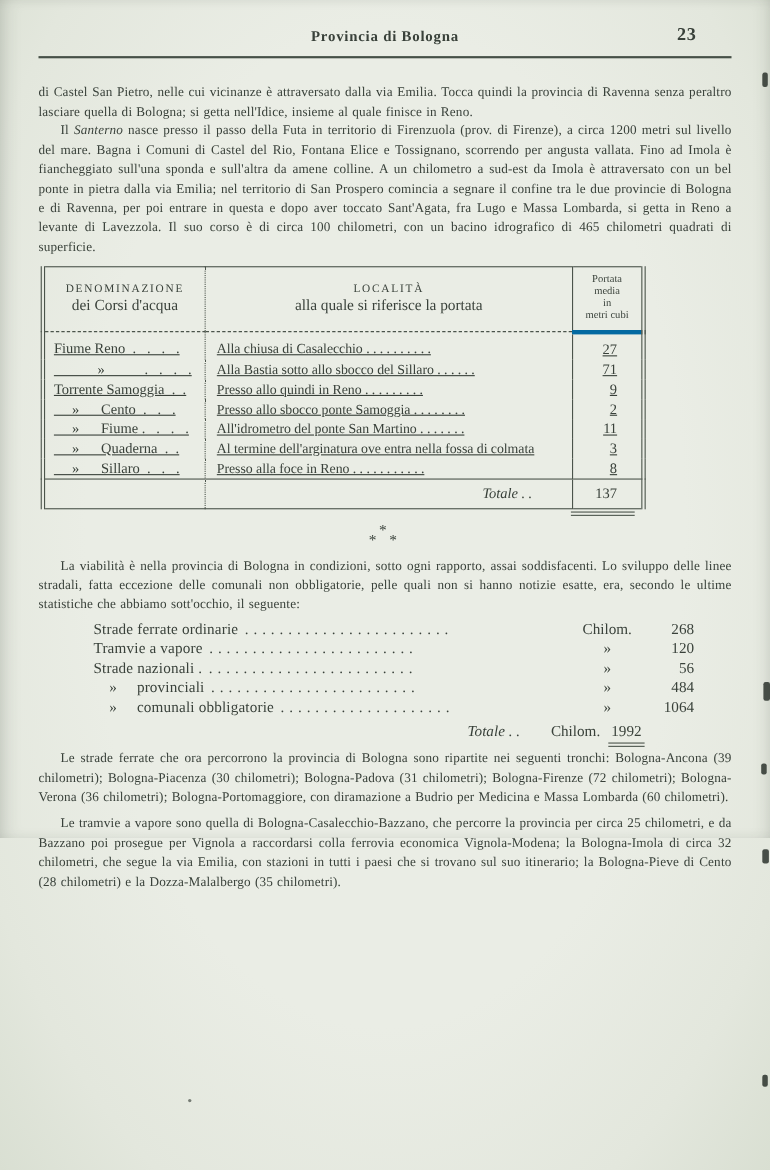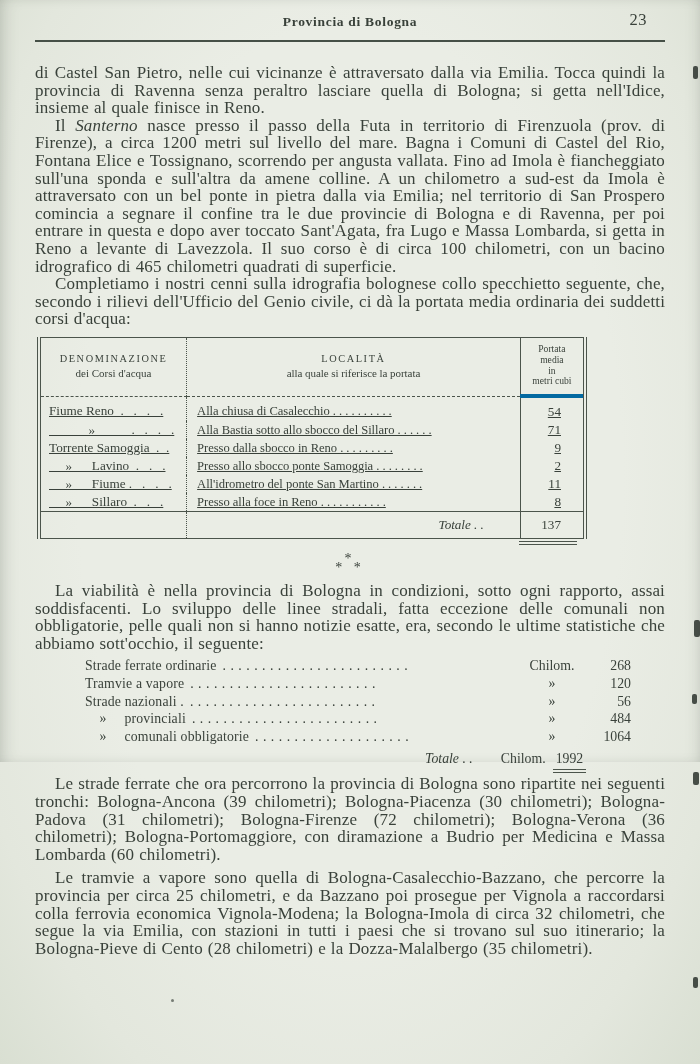--- a/index.html
+++ b/index.html
@@ -6,53 +6,53 @@
   body {
     width: 700px; height: 1064px;
     font-family: "Liberation Serif", "DejaVu Serif", serif;
     color: #39413a;
     background: radial-gradient(ellipse at 50% 45%, #eaede5 55%, #e3e7dd 82%, #d9dfd2 100%);
     position: relative; overflow: hidden;
   }
   .page {
     box-sizing: border-box;
     width: 700px; height: 762px;
-    padding: 9px 35px 0 35px;
+    padding: 20px 35px 0 35px;
     box-shadow: inset 10px 0 18px -10px rgba(50,60,50,.28), inset -8px 0 16px -10px rgba(50,60,50,.25);
     position: relative;
   }
 
   
   .page-header { position: relative; text-align: center; padding: 5px 0 10px 0; border-bottom: 2px solid #46504757; border-bottom: 2px solid #465047; margin-bottom: 22px; }
   .header-title { font-weight: bold; font-size: 13.5px; letter-spacing: .7px; }
-  .page-number { position: absolute; right: 18px; top: 1px; font-weight: normal; font-size: 16.5px; letter-spacing: .5px; }
-
-  
-  .para { font-size: 17px; line-height: 17.6px; text-align: justify; letter-spacing: .15px; word-spacing: .6px; margin: 0; }
+  .page-number { position: absolute; right: 32px; top: 1px; font-weight: bold; font-size: 16.5px; letter-spacing: .5px; }
+
+  
+  .para { font-size: 12px; line-height: 17.6px; text-align: justify; letter-spacing: .15px; word-spacing: .6px; margin: 0; }
   .indent { text-indent: 20px; }
   .ital { font-style: italic; }
 
   
   .idro-table {
     display: table; table-layout: fixed; border-collapse: collapse;
     width: 546px; margin: 9px 0 2px 2px;
     border-top: 1px solid #4b544b; border-bottom: 1px solid #4b544b;
     border-left: 4px double #4b544b; border-right: 4px double #4b544b;
     font-size: 13.2px; color: #39413a;
   }
   .t-row { display: table-row; }
   .t-cell { display: table-cell; box-sizing: border-box; vertical-align: middle; }
   .c-name { width: 146px; border-right: 1px dotted #4b544b; padding-left: 8px; white-space: pre; overflow: hidden; }
   .c-loc  { width: 330px; border-right: 1px solid #4b544b; padding-left: 10px; white-space: nowrap; overflow: hidden; font-size: 12.6px; letter-spacing: -.05px; }
   .c-val  { width: 64px; text-align: right; padding-right: 22px; }
   .t-head .t-cell { text-align: center; padding: 6px 2px 7px 2px; vertical-align: middle; white-space: normal; }
   .t-head .c-name, .t-head .c-loc { border-bottom: 1px dashed #4b544b; }
   .t-head .c-val { border-bottom: 4px solid #0369a1; padding-right: 2px; text-align: center; }
   .h-caps { font-size: 10.3px; letter-spacing: 1.6px; }
-  .h-sub  { font-size: 11px; margin-top: 3px; }
+  .h-sub  { font-size: 14px; margin-top: 3px; }
   .h-tiny { font-size: 9.6px; line-height: 10.8px; }
   .t-body .t-cell { height: 18px; line-height: 18px; }
   .t-body .t-row:first-child .t-cell { padding-top: 5px; }
   .t-total .t-cell { border-top: 1px solid #4b544b; height: 26px; line-height: 26px; }
   .t-total .c-loc { text-align: right; padding-right: 36px; font-style: italic; font-size: 13.2px; }
   .value-total-rule { width: 58px; height: 2px; border-top: 1px solid #4b544b; border-bottom: 1px solid #4b544b; margin: 2px 0 0 484px; }
 
   
   .asterism { text-align: center; font-size: 14px; line-height: 9px; margin: 9px 0 10px 0; letter-spacing: 4px; }
 
@@ -86,21 +86,20 @@
 
   <header class="page-header">
     <div class="header-title">Provincia di Bologna</div>
     <div class="page-number">23</div>
   </header>
 
   <p class="para">di Castel San Pietro, nelle cui vicinanze è attraversato dalla via Emilia. Tocca quindi la provincia di Ravenna senza peraltro lasciare quella di Bologna; si getta nell'Idice, insieme al quale finisce in Reno.</p>
 
   <p class="para indent"><span>Il </span><span class="ital">Santerno</span><span> nasce presso il passo della Futa in territorio di Firenzuola (prov. di Firenze), a circa 1200 metri sul livello del mare. Bagna i Comuni di Castel del Rio, Fontana Elice e Tossignano, scorrendo per angusta vallata. Fino ad Imola è fiancheggiato sull'una sponda e sull'altra da amene colline. A un chilometro a sud-est da Imola è attraversato con un bel ponte in pietra dalla via Emilia; nel territorio di San Prospero comincia a segnare il confine tra le due provincie di Bologna e di Ravenna, per poi entrare in questa e dopo aver toccato Sant'Agata, fra Lugo e Massa Lombarda, si getta in Reno a levante di Lavezzola. Il suo corso è di circa 100 chilometri, con un bacino idrografico di 465 chilometri quadrati di superficie.</span></p>
 
-  <p class="para indent">Completiamo i nostri cenni sulla idrografia bolognese collo specchietto seguente, che, secondo i rilievi dell'Ufficio del Genio civile, ci dà la portata media ordinaria dei suddetti corsi d'acqua:</p>
 
   <div class="idro-table">
     <div class="t-row t-head">
       <div class="t-cell c-name">
         <div class="h-caps">DENOMINAZIONE</div>
         <div class="h-sub">dei Corsi d'acqua</div>
       </div>
       <div class="t-cell c-loc">
         <div class="h-caps">LOCALITÀ</div>
         <div class="h-sub">alla quale si riferisce la portata</div>
@@ -110,41 +109,46 @@
         <div class="h-tiny">media</div>
         <div class="h-tiny">in</div>
         <div class="h-tiny">metri cubi</div>
       </div>
     </div>
 
     <div class="t-body" style="display: table-row-group; text-decoration: underline;">
       <div class="t-row">
         <div class="t-cell c-name">Fiume Reno  .   .   .   .</div>
         <div class="t-cell c-loc">Alla chiusa di Casalecchio .  .  .  .  .  .  .  .  .  .</div>
-        <div class="t-cell c-val">54</div>
+        <div class="t-cell c-val">27</div>
       </div>
       <div class="t-row">
         <div class="t-cell c-name">            »           .   .   .   .</div>
         <div class="t-cell c-loc">Alla Bastia sotto allo sbocco del Sillaro  .  .  .  .  .  .</div>
         <div class="t-cell c-val">71</div>
       </div>
       <div class="t-row">
         <div class="t-cell c-name">Torrente Samoggia  .  .</div>
-        <div class="t-cell c-loc">Presso dalla sbocco in Reno  .  .  .  .  .  .  .  .  .</div>
+        <div class="t-cell c-loc">Presso allo quindi in Reno  .  .  .  .  .  .  .  .  .</div>
         <div class="t-cell c-val">9</div>
       </div>
       <div class="t-row">
-        <div class="t-cell c-name">     »      Lavino  .   .   .</div>
+        <div class="t-cell c-name">     »      Cento  .   .   .</div>
         <div class="t-cell c-loc">Presso allo sbocco ponte Samoggia .  .  .  .  .  .  .  .</div>
         <div class="t-cell c-val">2</div>
       </div>
       <div class="t-row">
         <div class="t-cell c-name">     »      Fiume .   .   .   .</div>
         <div class="t-cell c-loc">All'idrometro del ponte San Martino  .  .  .  .  .  .  .</div>
         <div class="t-cell c-val">11</div>
+      </div>
+      <div class="t-row">
+        <div class="t-cell c-name">     »      Quaderna  .  .</div>
+        <div class="t-cell c-loc">Al termine dell'arginatura ove entra nella fossa di colmata</div>
+        <div class="t-cell c-val">3</div>
       </div>
       <div class="t-row">
         <div class="t-cell c-name">     »      Sillaro  .   .   .</div>
         <div class="t-cell c-loc">Presso alla foce in Reno  .  .  .  .  .  .  .  .  .  .  .</div>
         <div class="t-cell c-val">8</div>
       </div>
     </div>
 
     <div class="t-row t-total">
       <div class="t-cell c-name"></div>

